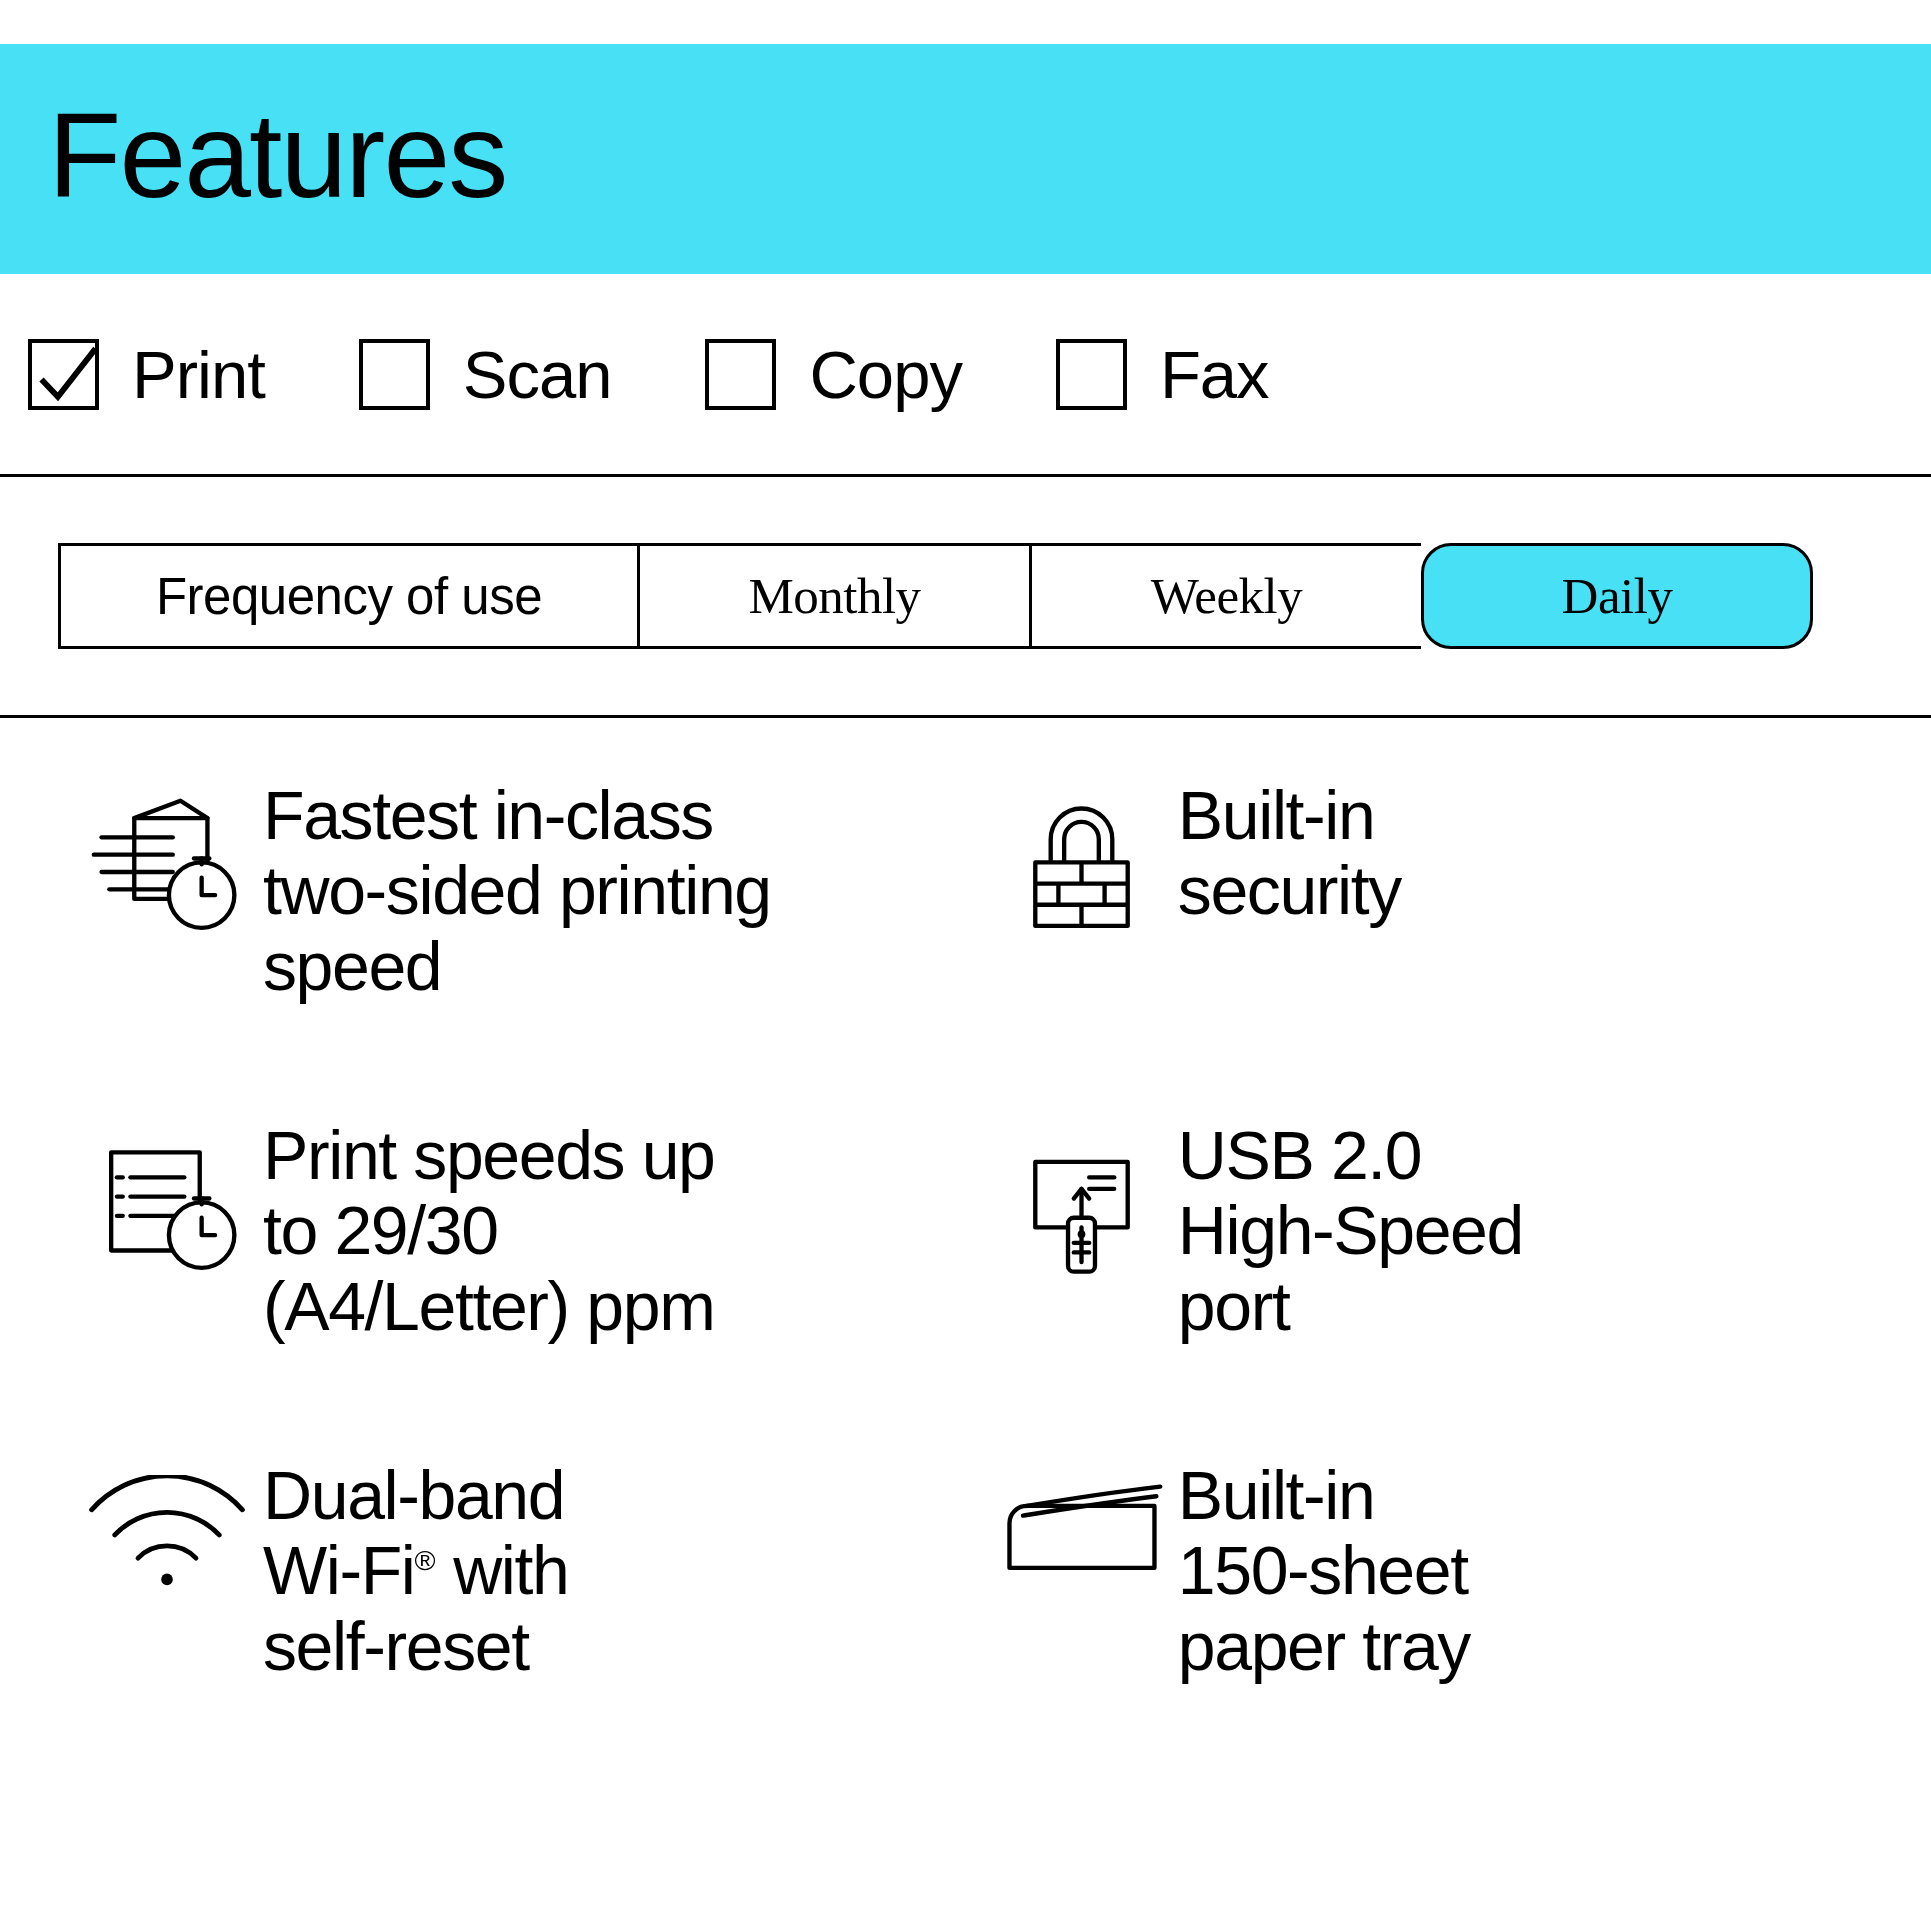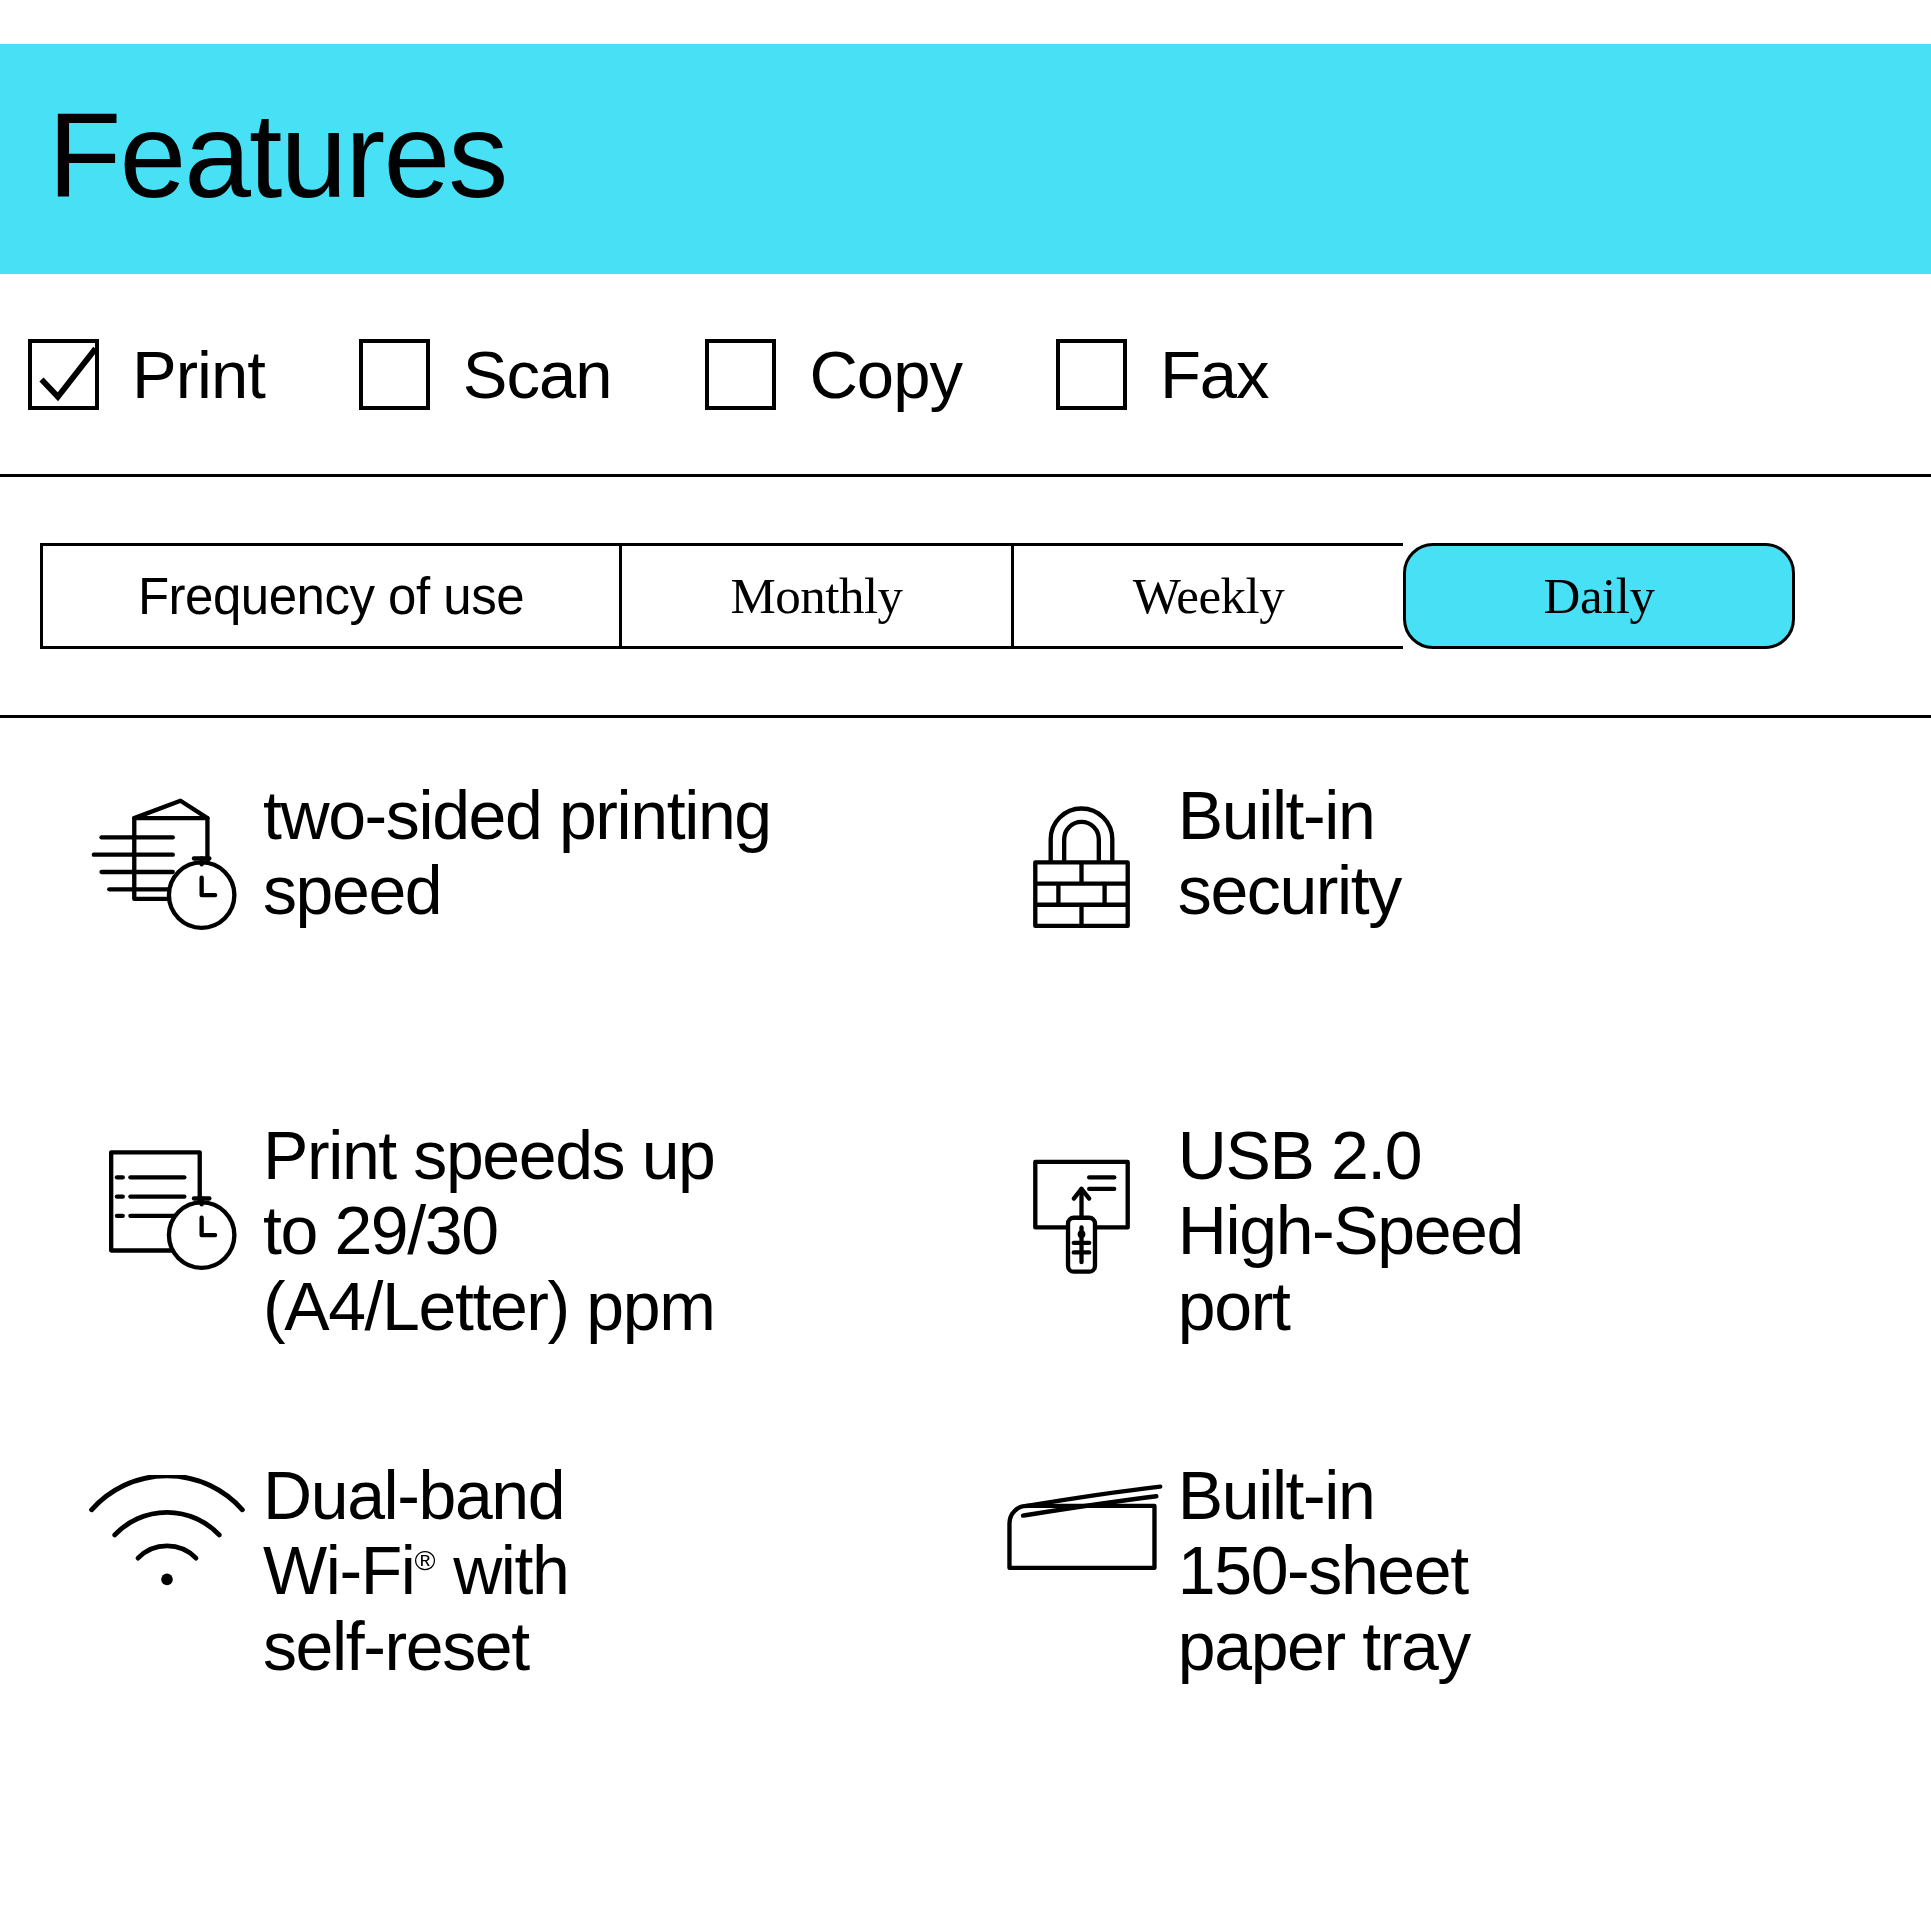--- a/index.html
+++ b/index.html
@@ -56,21 +56,21 @@
     margin-left: 33px;
     letter-spacing: -1px;
     white-space: nowrap;
   }
 
   
   .freq-row {
     height: 241px;
     display: flex;
     align-items: center;
-    padding-left: 40px;
+    padding-left: 58px;
     border-bottom: 3.9px solid #000;
   }
   .freq-table { display: flex; }
   .freq-cell {
     border: 3.9px solid #000;
     border-right-width: 0;
     height: 106px;
     display: flex;
     align-items: center;
     justify-content: center;
@@ -170,20 +170,21 @@
           <path d="M14 62 H96"></path>
           <path d="M22 80 H96"></path>
           <path d="M30 98 H96"></path>
           <circle cx="126" cy="104" r="34" fill="#fff"></circle>
           <path d="M126 86 V104 H140"></path>
           <path d="M118 66 H134"></path>
           <path d="M126 66 V72"></path>
         </svg>
       </div>
       <div class="feature-text">
+        <div>Fastest in-class</div>
         <div>two-sided printing</div>
         <div>speed</div>
       </div>
     </div>
 
     <div class="feature right">
       <div class="icon-wrap">
         <svg width="135" height="154" viewBox="0 0 140 160" fill="none" xmlns="http://www.w3.org/2000/svg" stroke="#000" stroke-width="4.5" stroke-linejoin="round">
           <path d="M38 70 V46 a32 32 0 0 1 64 0 V70"></path>
           <path d="M52 70 V46 a18 18 0 0 1 36 0 V70"></path>

